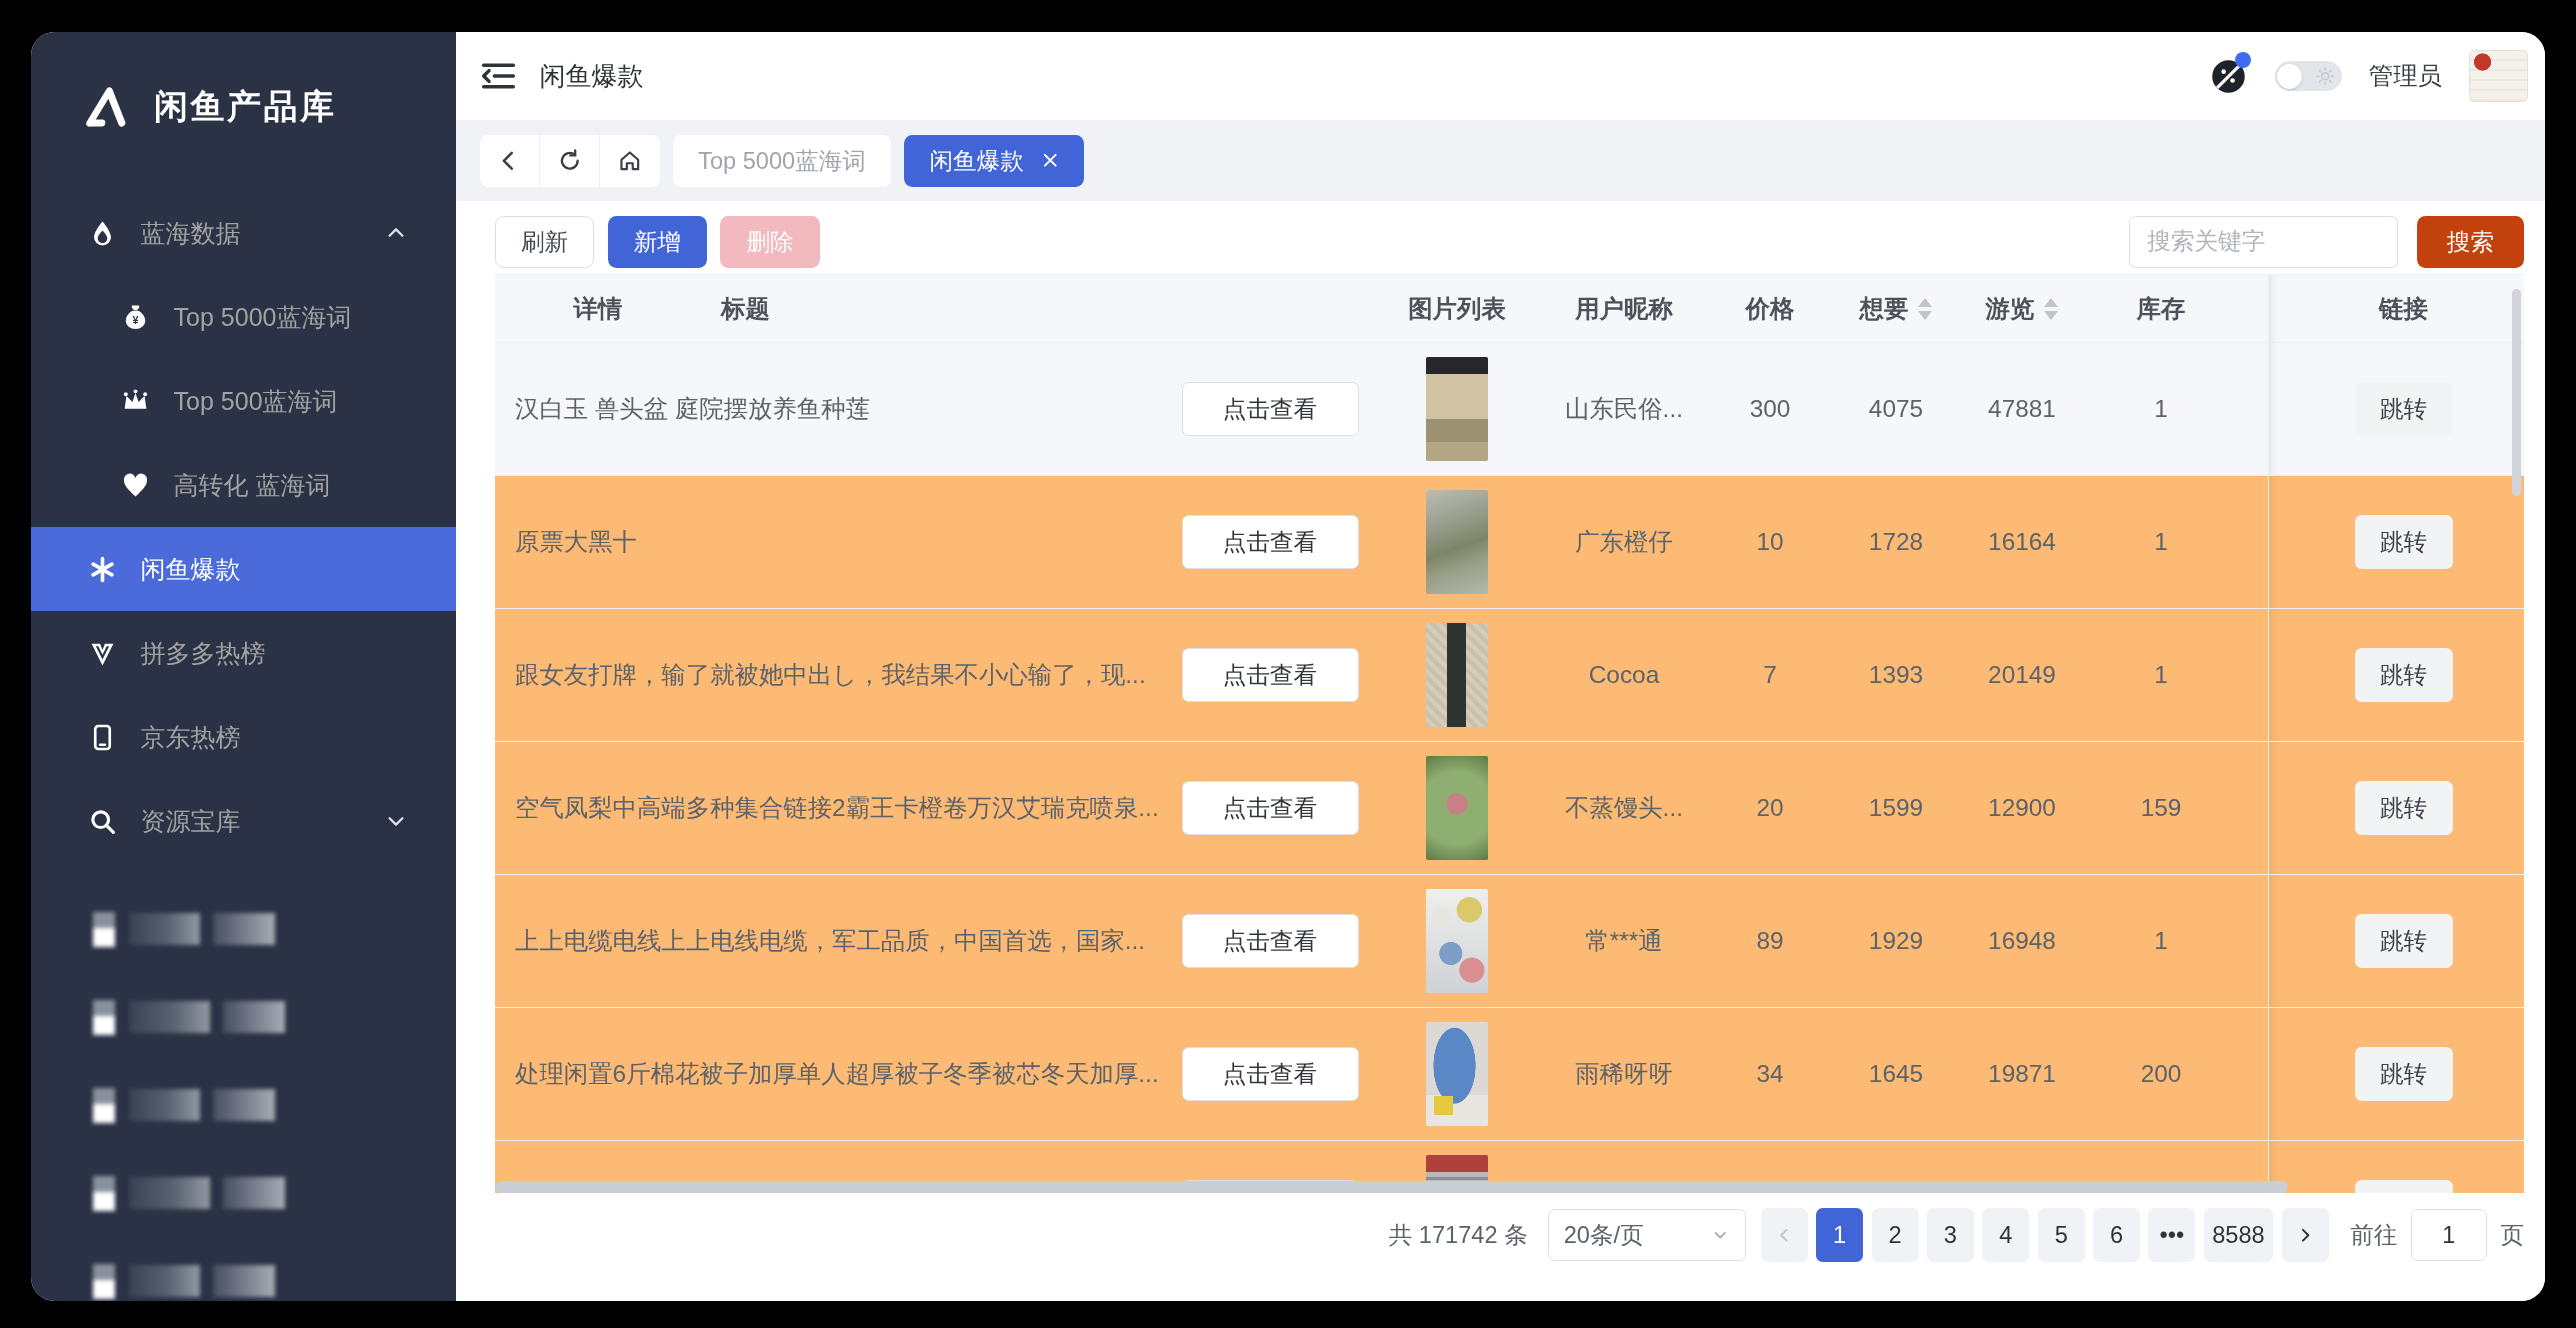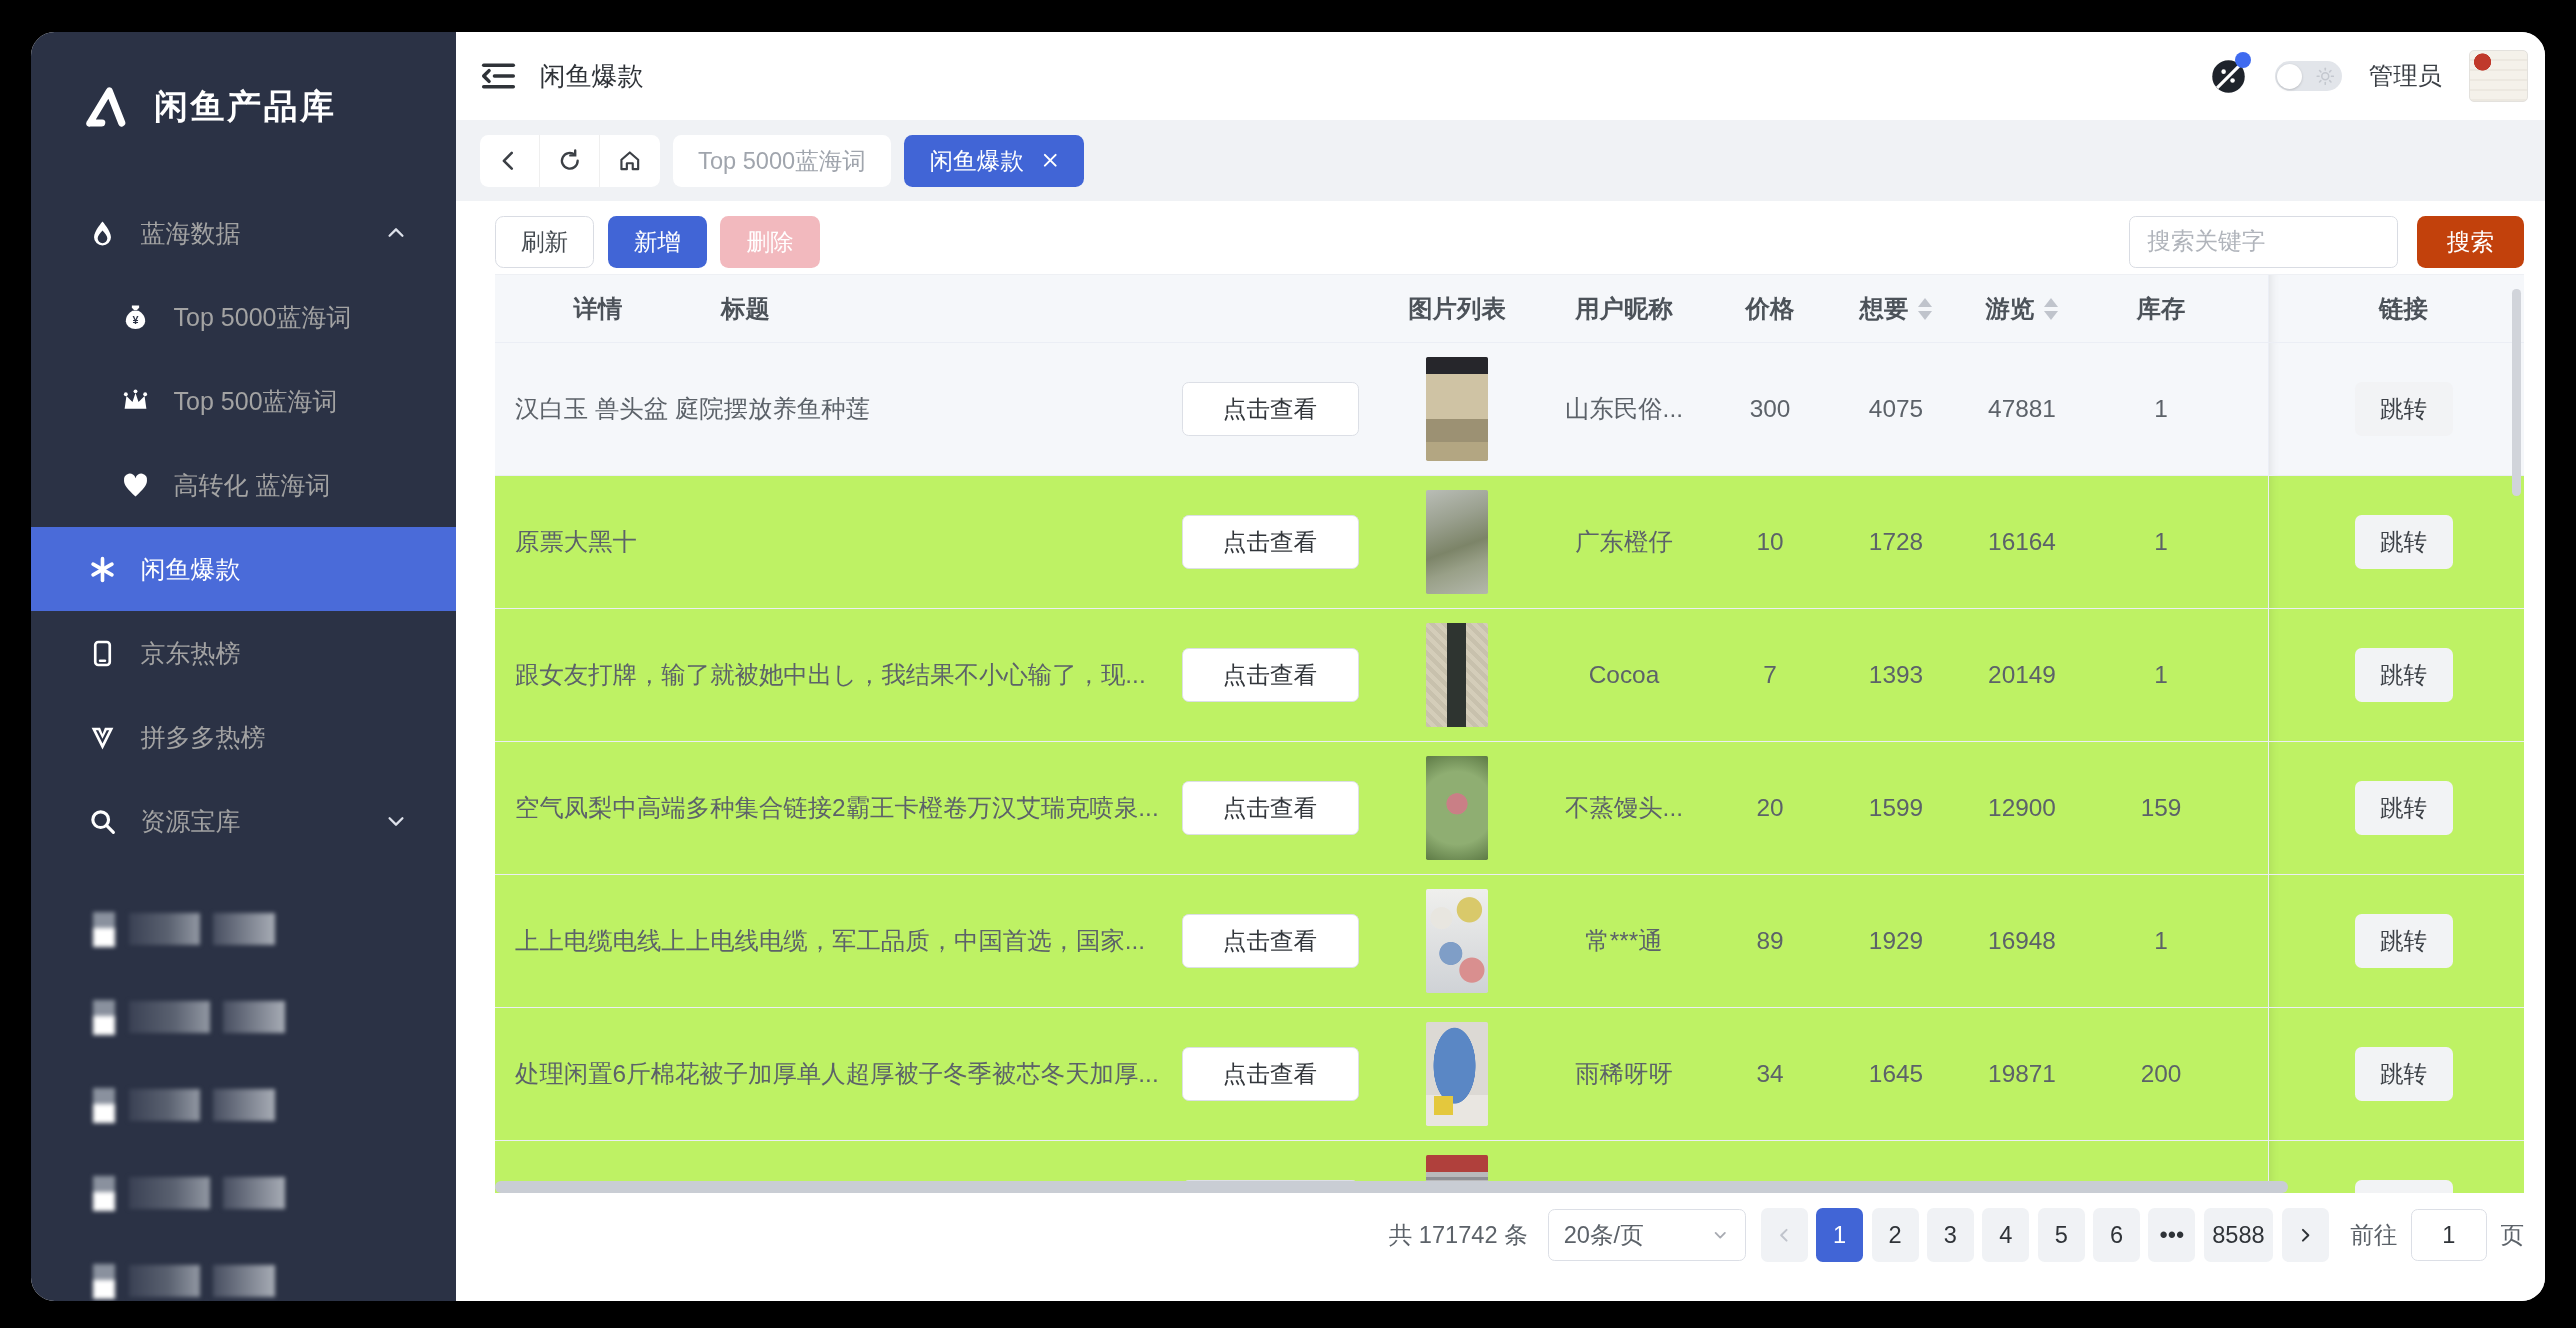--- a/index.html
+++ b/index.html
@@ -64,21 +64,21 @@
   .search-group { margin-left:auto; display:flex; align-items:center; gap:18.5px; }
   .search-input { width:269px; height:52px; border:0.8px solid #d9dce3; border-radius:6.7px; font-size:23.6px; padding:0 17px; color:#33373c; outline:none; font-family:inherit; }
   .search-input::placeholder { color:#b0b4bb; }
   .btn-search { background:#c2410c; color:#fff; padding:0 29px; }
 
   
   .table { margin-top:5.9px; position:relative; height:919px; overflow:hidden; font-size:24.4px; color:#5c6269; }
   .thead, .tr { display:flex; width:2044px; }
   .thead { background:#f5f7fa; height:69px; border-top:0.8px solid #eef0f4; border-bottom:0.8px solid #ebeef5; color:#4c5259; font-weight:bold; }
   .th, .td { display:flex; align-items:center; justify-content:center; overflow:hidden; }
-  .tr { height:133px; border-bottom:0.8px solid #ebeef5; background:#bef264; }
+  .tr { height:133px; border-bottom:0.8px solid #ebeef5; background:#fdba74; }
   .tr.hovered { background:#f5f7fa; }
   .c-title { width:672px; justify-content:flex-start; padding-left:20px; padding-right:23.6px; white-space:nowrap; }
   .c-detail{ width:206px; } .c-pics{ width:168px; } .c-user{ width:166px; }
   .c-price{ width:126px; } .c-want{ width:126px; } .c-views{ width:126px; }
   .c-stock{ width:152px; } .c-gap{ width:31px; }
   .c-link { width:270px; border-left:0.8px solid #ebeef5; box-shadow:inset 11.8px 0 11.8px -11.8px rgba(0,0,0,.12); }
   .carets { display:inline-flex; flex-direction:column; gap:4.2px; margin-left:10px; }
   .carets i { display:block; width:0; height:0; border-left:7.6px solid transparent; border-right:7.6px solid transparent; cursor:pointer; }
   .caret-up { border-bottom:9.3px solid #c0c4cc; }
   .caret-dn { border-top:9.3px solid #c0c4cc; }
@@ -167,34 +167,34 @@
             <svg viewBox="0 0 24 24" stroke="#fff" stroke-width="3" stroke-linecap="round">
               <line x1="12" y1="3" x2="12" y2="21"></line>
               <line x1="4.2" y1="7.5" x2="19.8" y2="16.5"></line>
               <line x1="19.8" y1="7.5" x2="4.2" y2="16.5"></line>
             </svg>
           </span>
         <span>闲鱼爆款</span>
       </div>
       <div class="nav-item">
         <span class="nav-ico">
+            <svg viewBox="0 0 24 24" fill="#fff">
+              <path d="M3 4 L10 4 L12 9 L14 4 L21 4 L12 22 Z M6.5 6 L12 17 L17.5 6 L15.5 6 L12 13 L8.5 6 Z" fill-rule="evenodd"></path>
+            </svg>
+          </span>
+        <span>拼多多热榜</span>
+      </div>
+      <div class="nav-item">
+        <span class="nav-ico">
             <svg viewBox="0 0 24 24" fill="none" stroke="#fff" stroke-width="2.2" stroke-linecap="round">
               <rect x="6" y="2.5" width="12" height="19" rx="2.5"></rect>
               <line x1="10" y1="18" x2="14" y2="18"></line>
             </svg>
           </span>
         <span>京东热榜</span>
-      </div>
-      <div class="nav-item">
-        <span class="nav-ico">
-            <svg viewBox="0 0 24 24" fill="#fff">
-              <path d="M3 4 L10 4 L12 9 L14 4 L21 4 L12 22 Z M6.5 6 L12 17 L17.5 6 L15.5 6 L12 13 L8.5 6 Z" fill-rule="evenodd"></path>
-            </svg>
-          </span>
-        <span>拼多多热榜</span>
       </div>
       <div class="nav-item">
         <span class="nav-ico">
             <svg viewBox="0 0 24 24" fill="none" stroke="#fff" stroke-width="2.6" stroke-linecap="round">
               <circle cx="10.5" cy="10.5" r="6.5"></circle>
               <line x1="15.5" y1="15.5" x2="21" y2="21"></line>
             </svg>
           </span>
         <span>资源宝库</span>
         <svg class="nav-chev" viewBox="0 0 24 24" fill="none" stroke="#dde1ea" stroke-width="2.5" stroke-linecap="round" stroke-linejoin="round">

